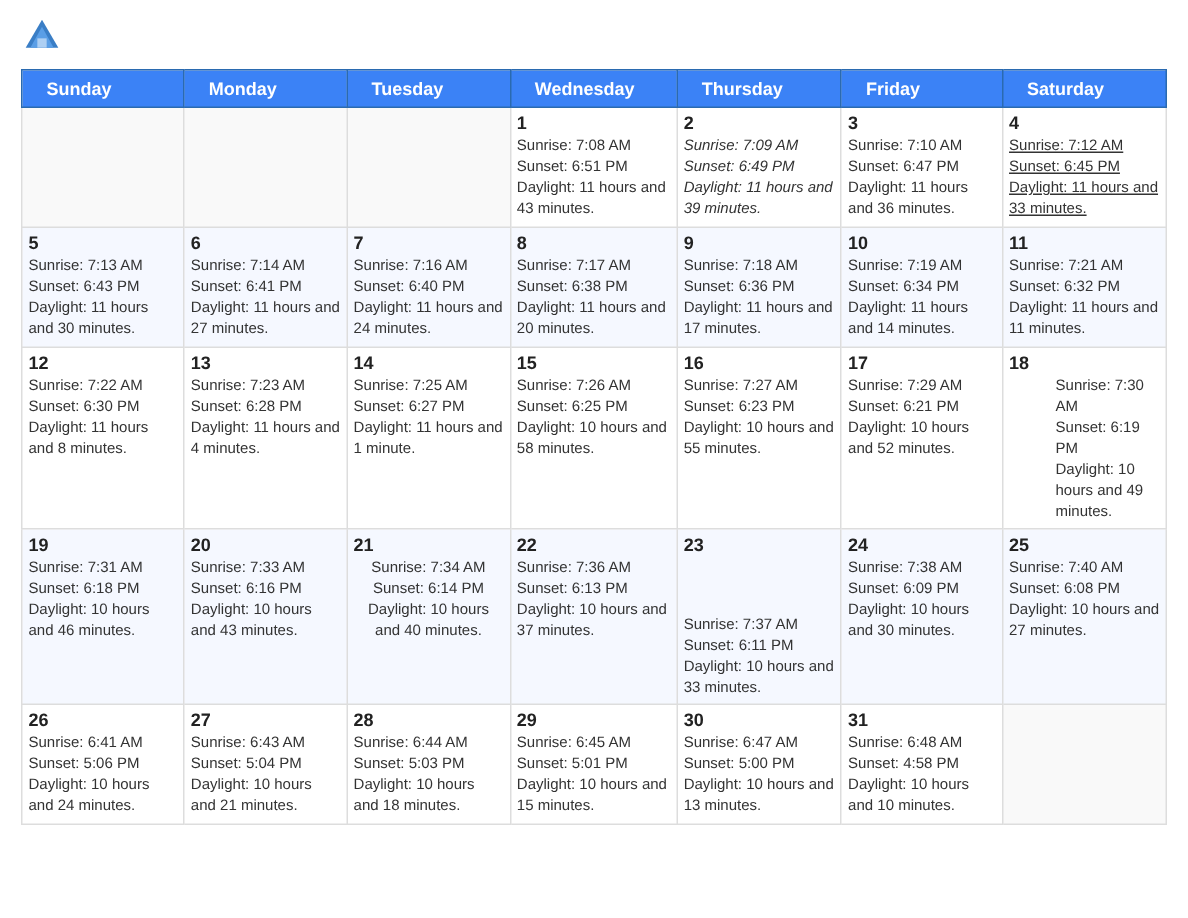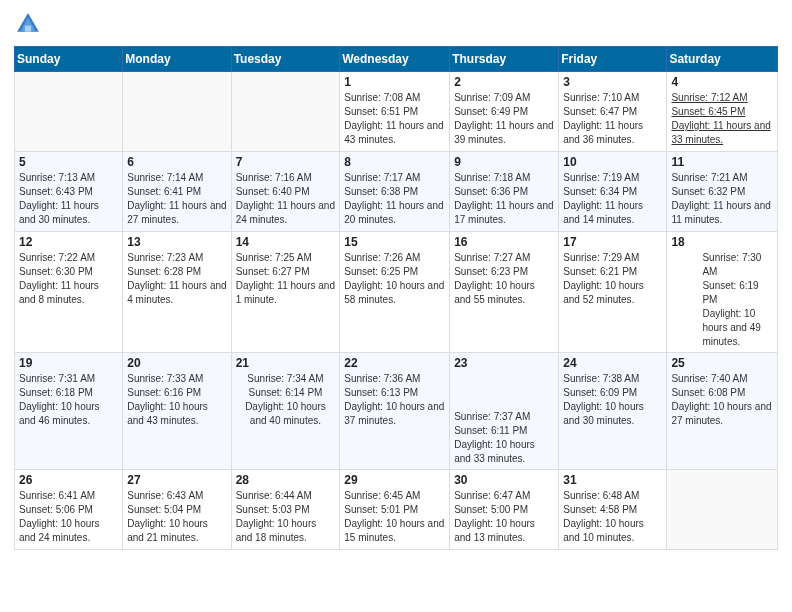--- a/index.html
+++ b/index.html
@@ -57,25 +57,25 @@
     .location {
       font-size: 14px;
       color: #555;
     }
     .calendar {
       width: 100%;
       border-collapse: collapse;
       border: 1px solid #ccc;
     }
     .calendar th {
-      background: #0369a1;
+      background: #3b82f6;
       color: #fff;
       font-size: 12px;
       font-weight: bold;
-      padding: 5px 2px;
+      padding: 5px 16px;
       text-align: left;
       border: 1px solid #2a6ab0;
     }
     .calendar td {
       vertical-align: top;
       border: 1px solid #ddd;
       padding: 3px 4px;
       width: 113px;
       min-height: 80px;
       background: #fff;
@@ -147,21 +147,21 @@
           <td class="empty-cell"></td>
           <td class="empty-cell"></td>
           <td>
             <span class="day-num">1</span>
             <div class="day-info" style="white-space: pre-line;">Sunrise: 7:08 AM
 Sunset: 6:51 PM
 Daylight: 11 hours and 43 minutes.</div>
           </td>
           <td>
             <span class="day-num">2</span>
-            <div class="day-info" style="white-space: pre-line;">Sunrise: 7:09 AM
+            <div class="day-info" style="white-space: pre-line; font-style: italic;">Sunrise: 7:09 AM
 Sunset: 6:49 PM
 Daylight: 11 hours and 39 minutes.</div>
           </td>
           <td>
             <span class="day-num">3</span>
             <div class="day-info" style="white-space: pre-line;">Sunrise: 7:10 AM
 Sunset: 6:47 PM
 Daylight: 11 hours and 36 minutes.</div>
           </td>
           <td>

